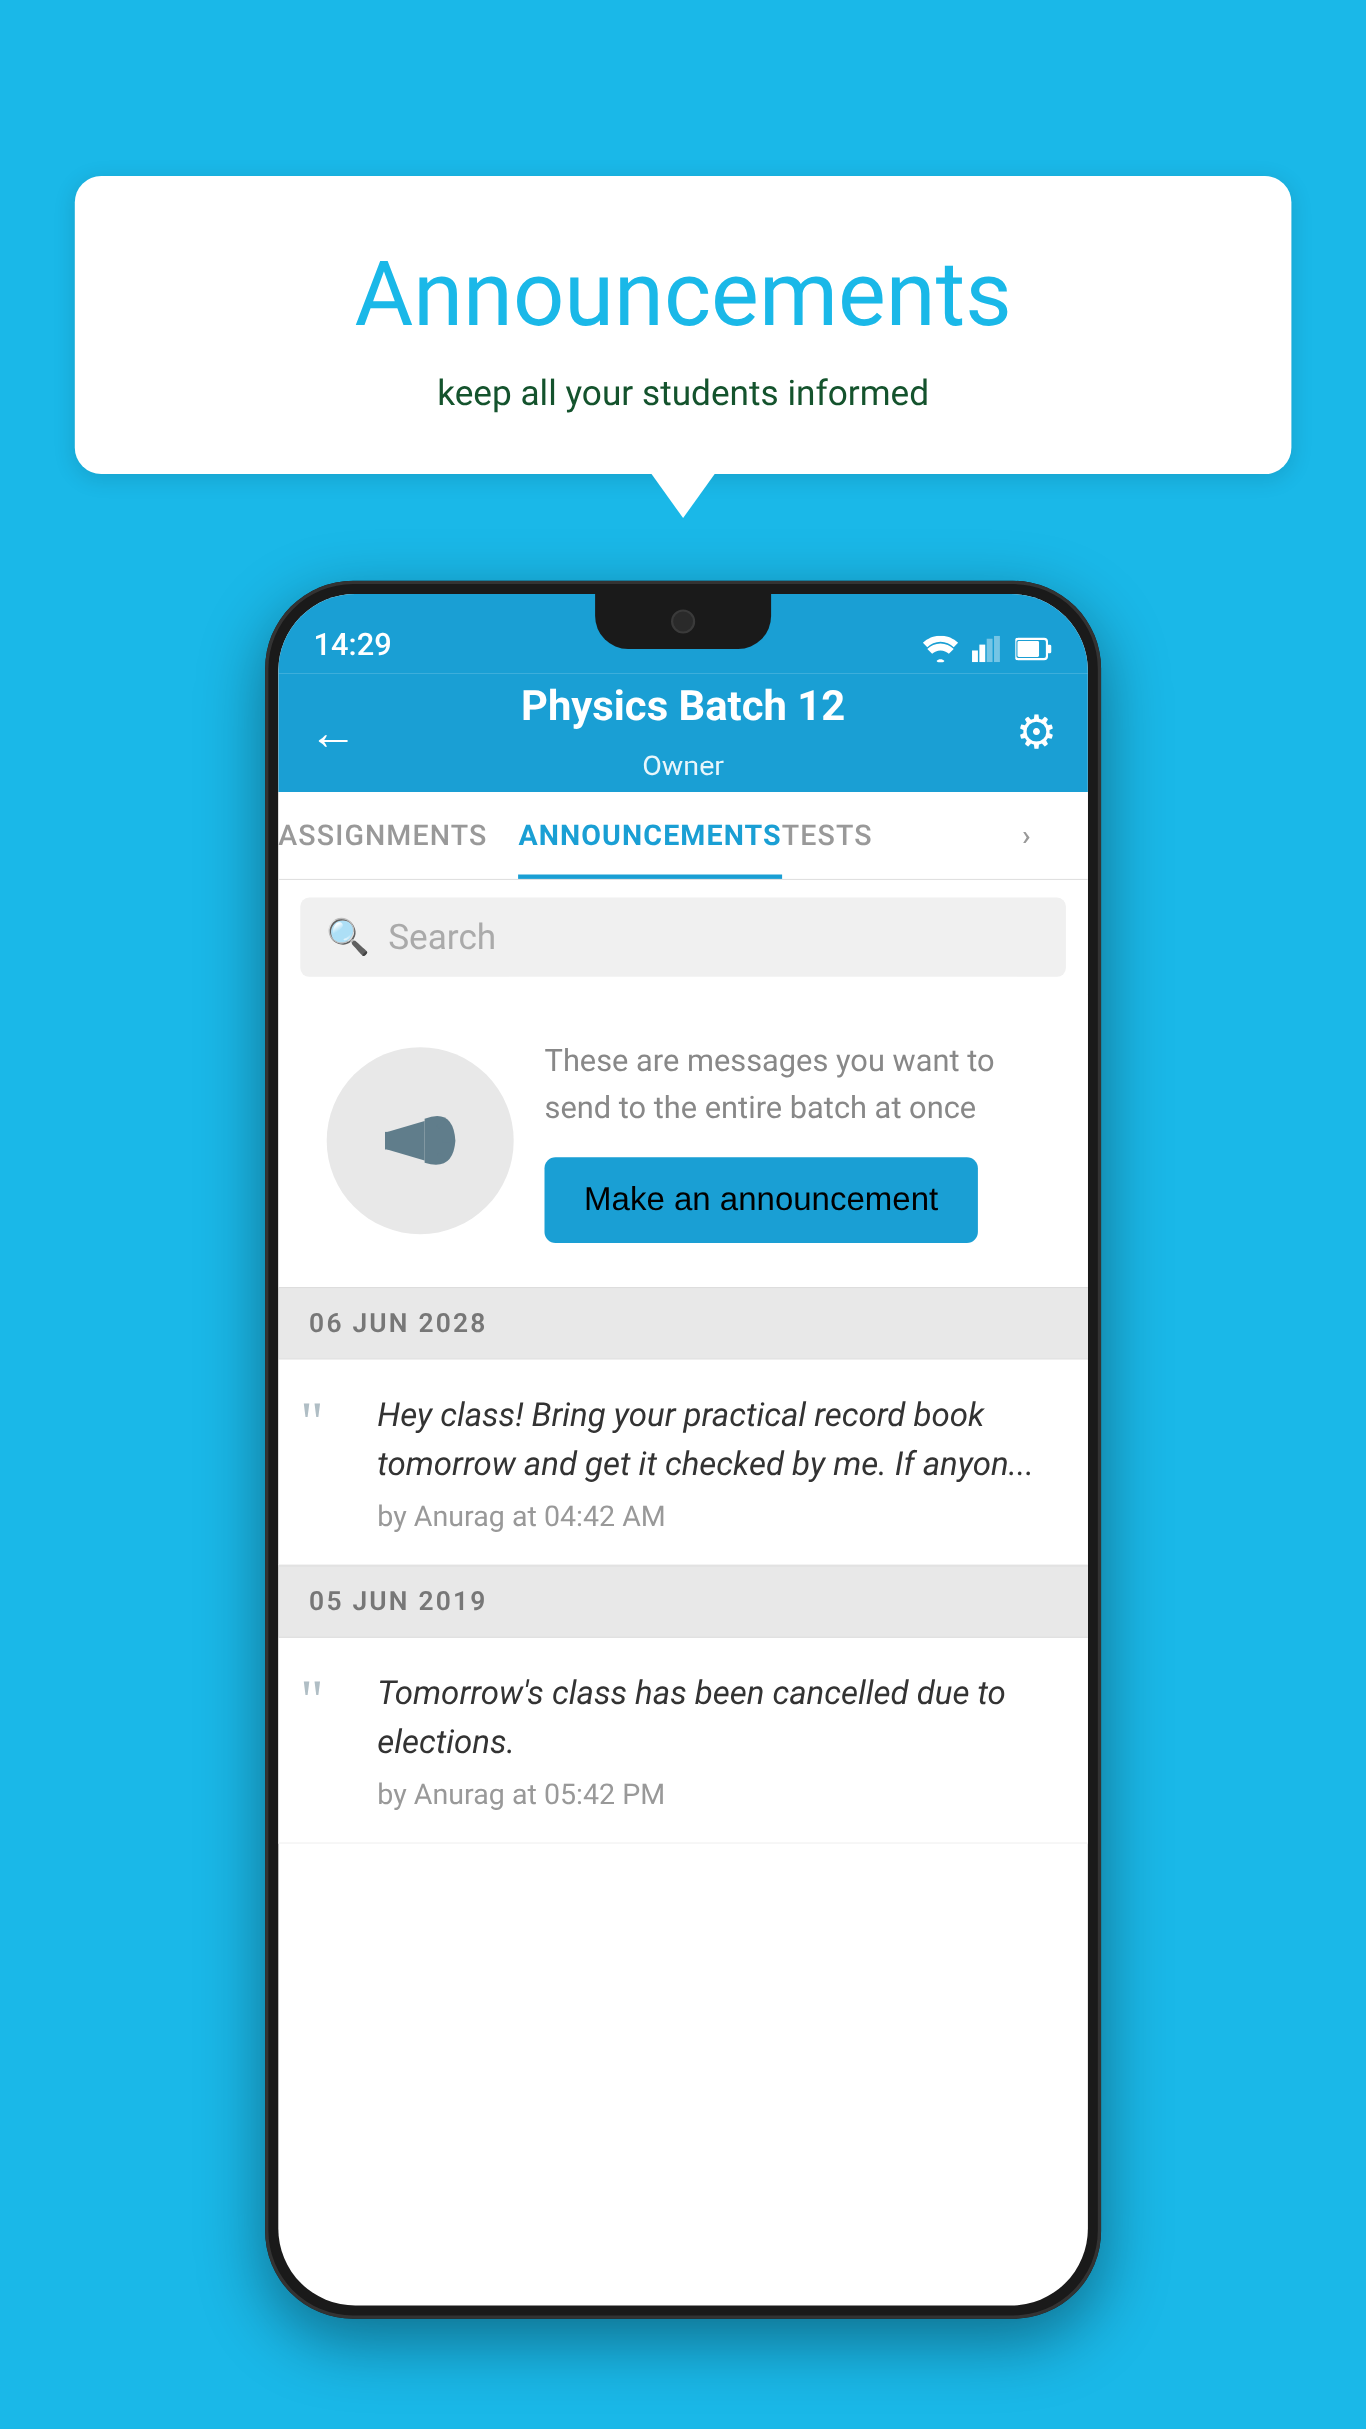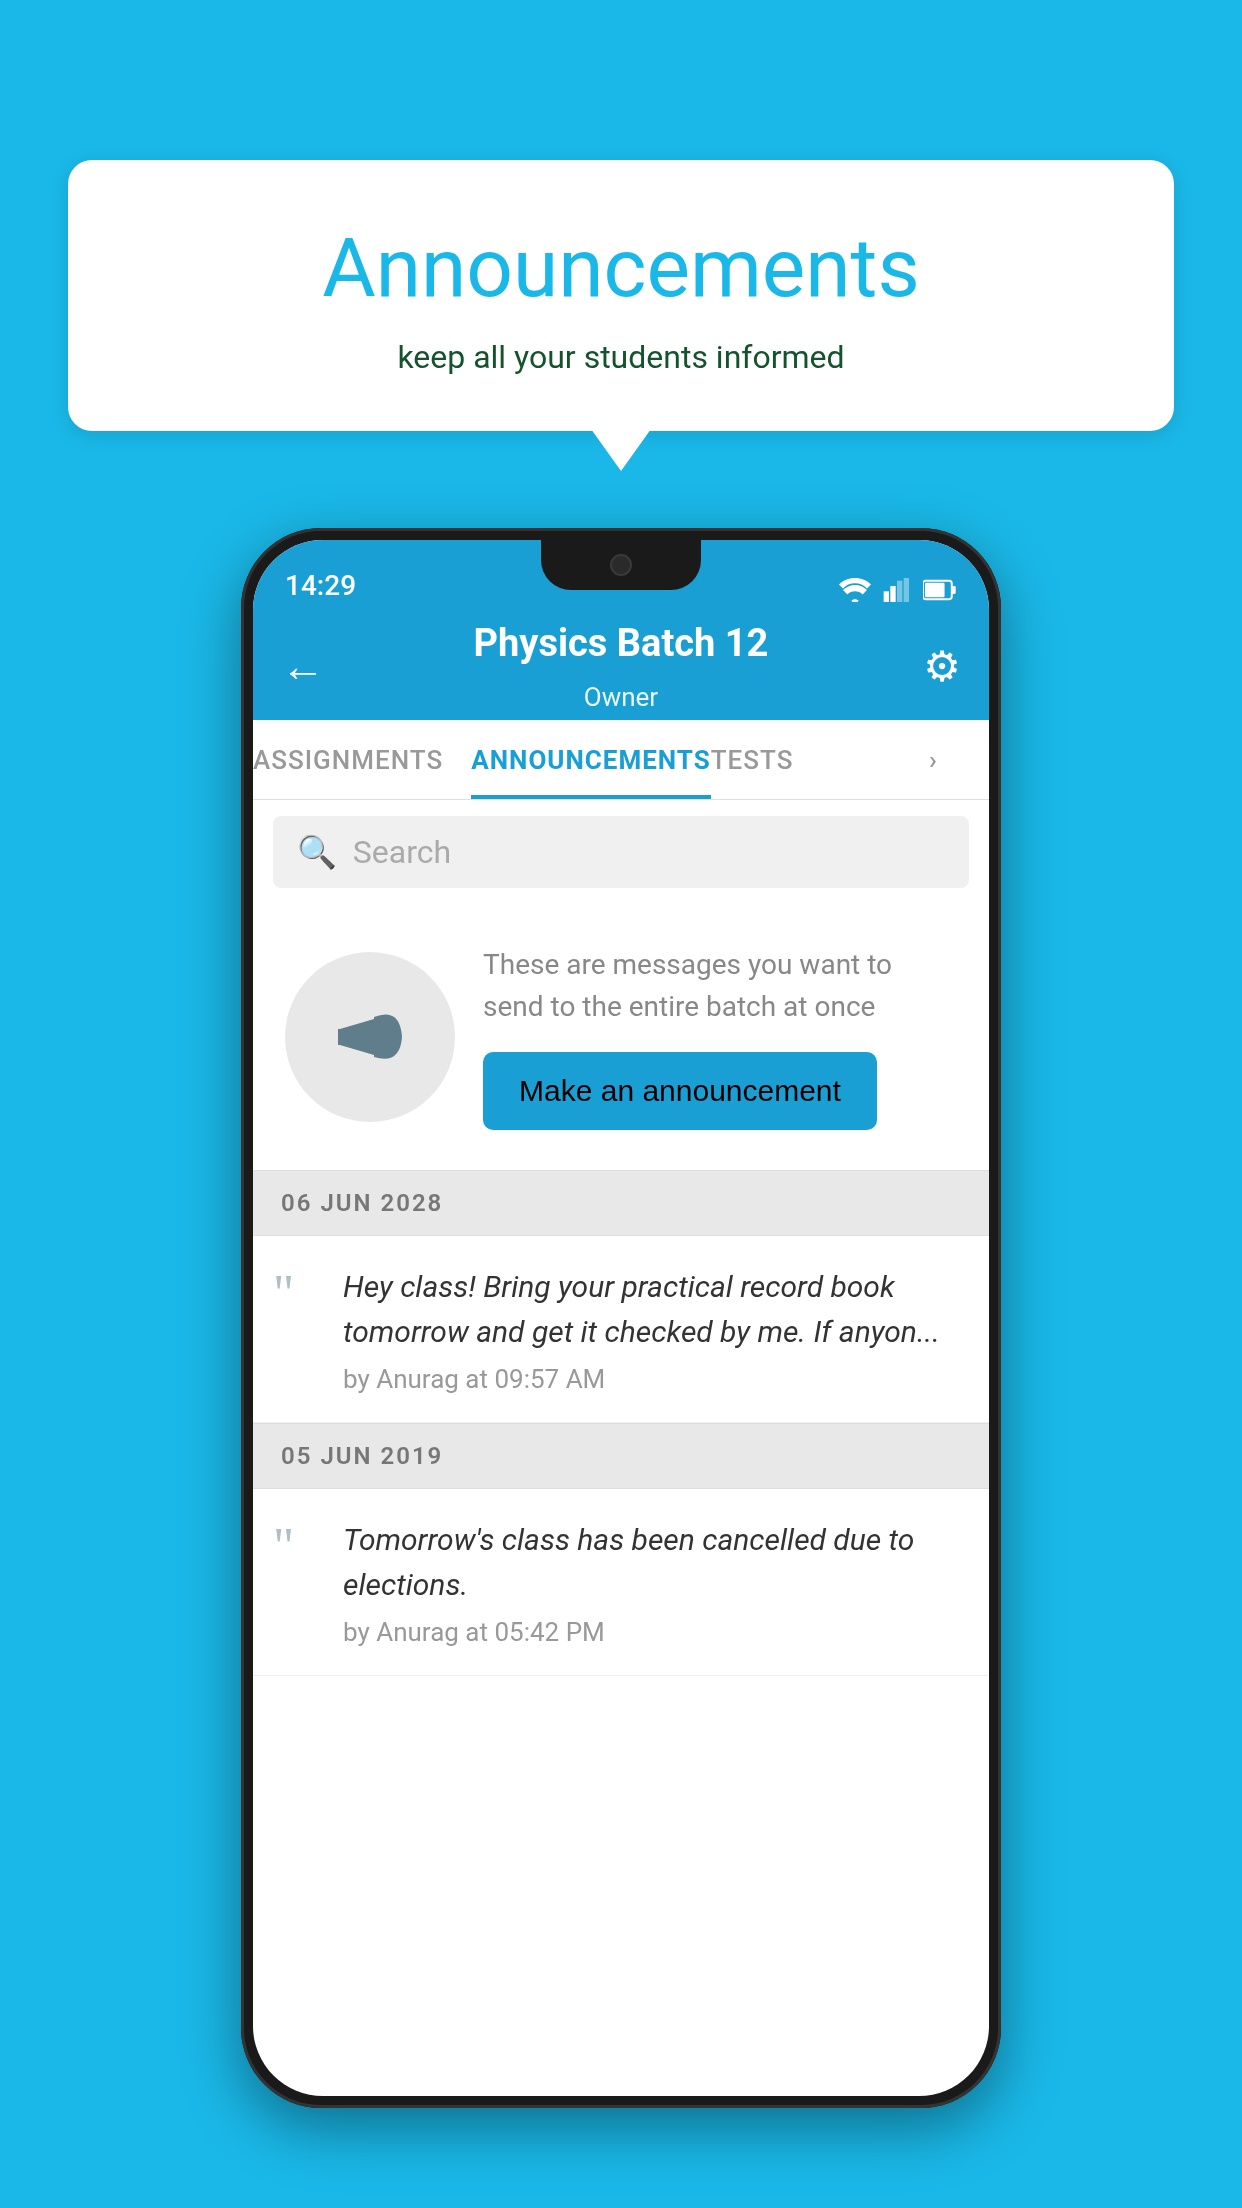--- a/index.html
+++ b/index.html
@@ -236,21 +236,21 @@
 
     .search-placeholder {
       color: #aaa;
       font-size: 32px;
     }
 
     
     .announcement-prompt {
       background: white;
       margin: 0;
-      padding: 40px 32px;
+      padding: 40px 44px;
       display: flex;
       align-items: center;
       gap: 28px;
     }
 
     .announcement-icon-circle {
       width: 170px;
       height: 170px;
       border-radius: 50%;
       background: #e8e8e8;
@@ -437,21 +437,21 @@
             <button class="make-announcement-btn">Make an announcement</button>
           </div>
         </div>
 
         <div class="date-separator">06  JUN  2028</div>
 
         <div class="announcement-item">
           <div class="quote-icon">"</div>
           <div class="announcement-content">
             <div class="announcement-text">Hey class! Bring your practical record book tomorrow and get it checked by me. If anyon...</div>
-            <div class="announcement-meta">by Anurag at 09:57 AM</div>
+            <div class="announcement-meta">by Anurag at 04:42 AM</div>
           </div>
         </div>
 
         <div class="date-separator">05  JUN  2019</div>
 
         <div class="announcement-item">
           <div class="quote-icon">"</div>
           <div class="announcement-content">
             <div class="announcement-text">Tomorrow's class has been cancelled due to elections.</div>
             <div class="announcement-meta">by Anurag at 05:42 PM</div>

